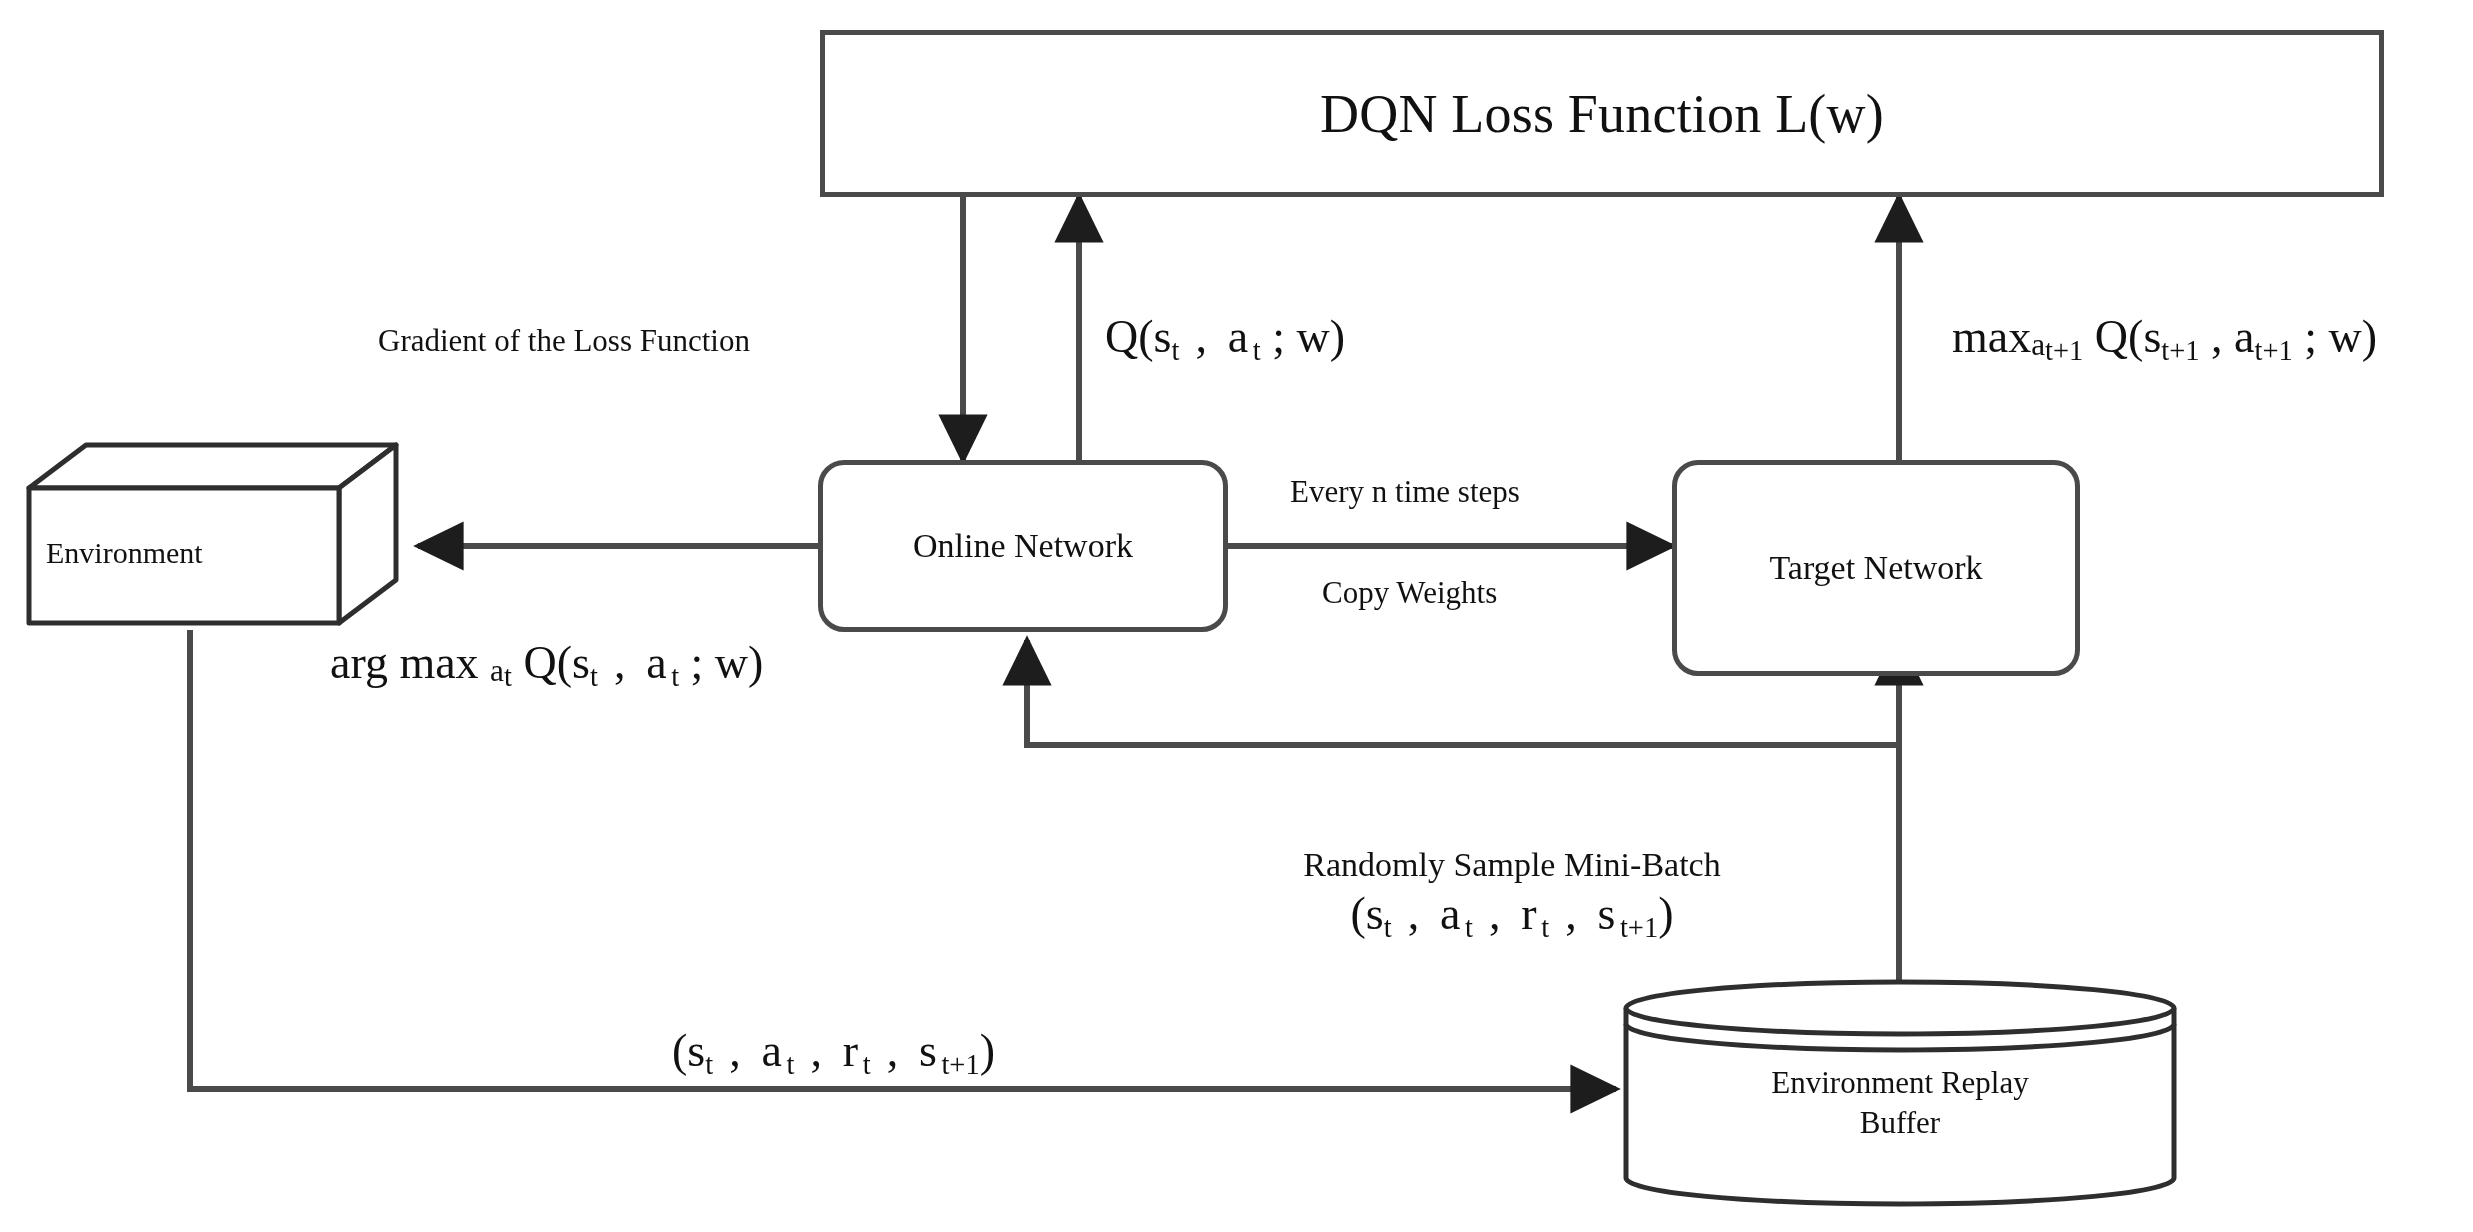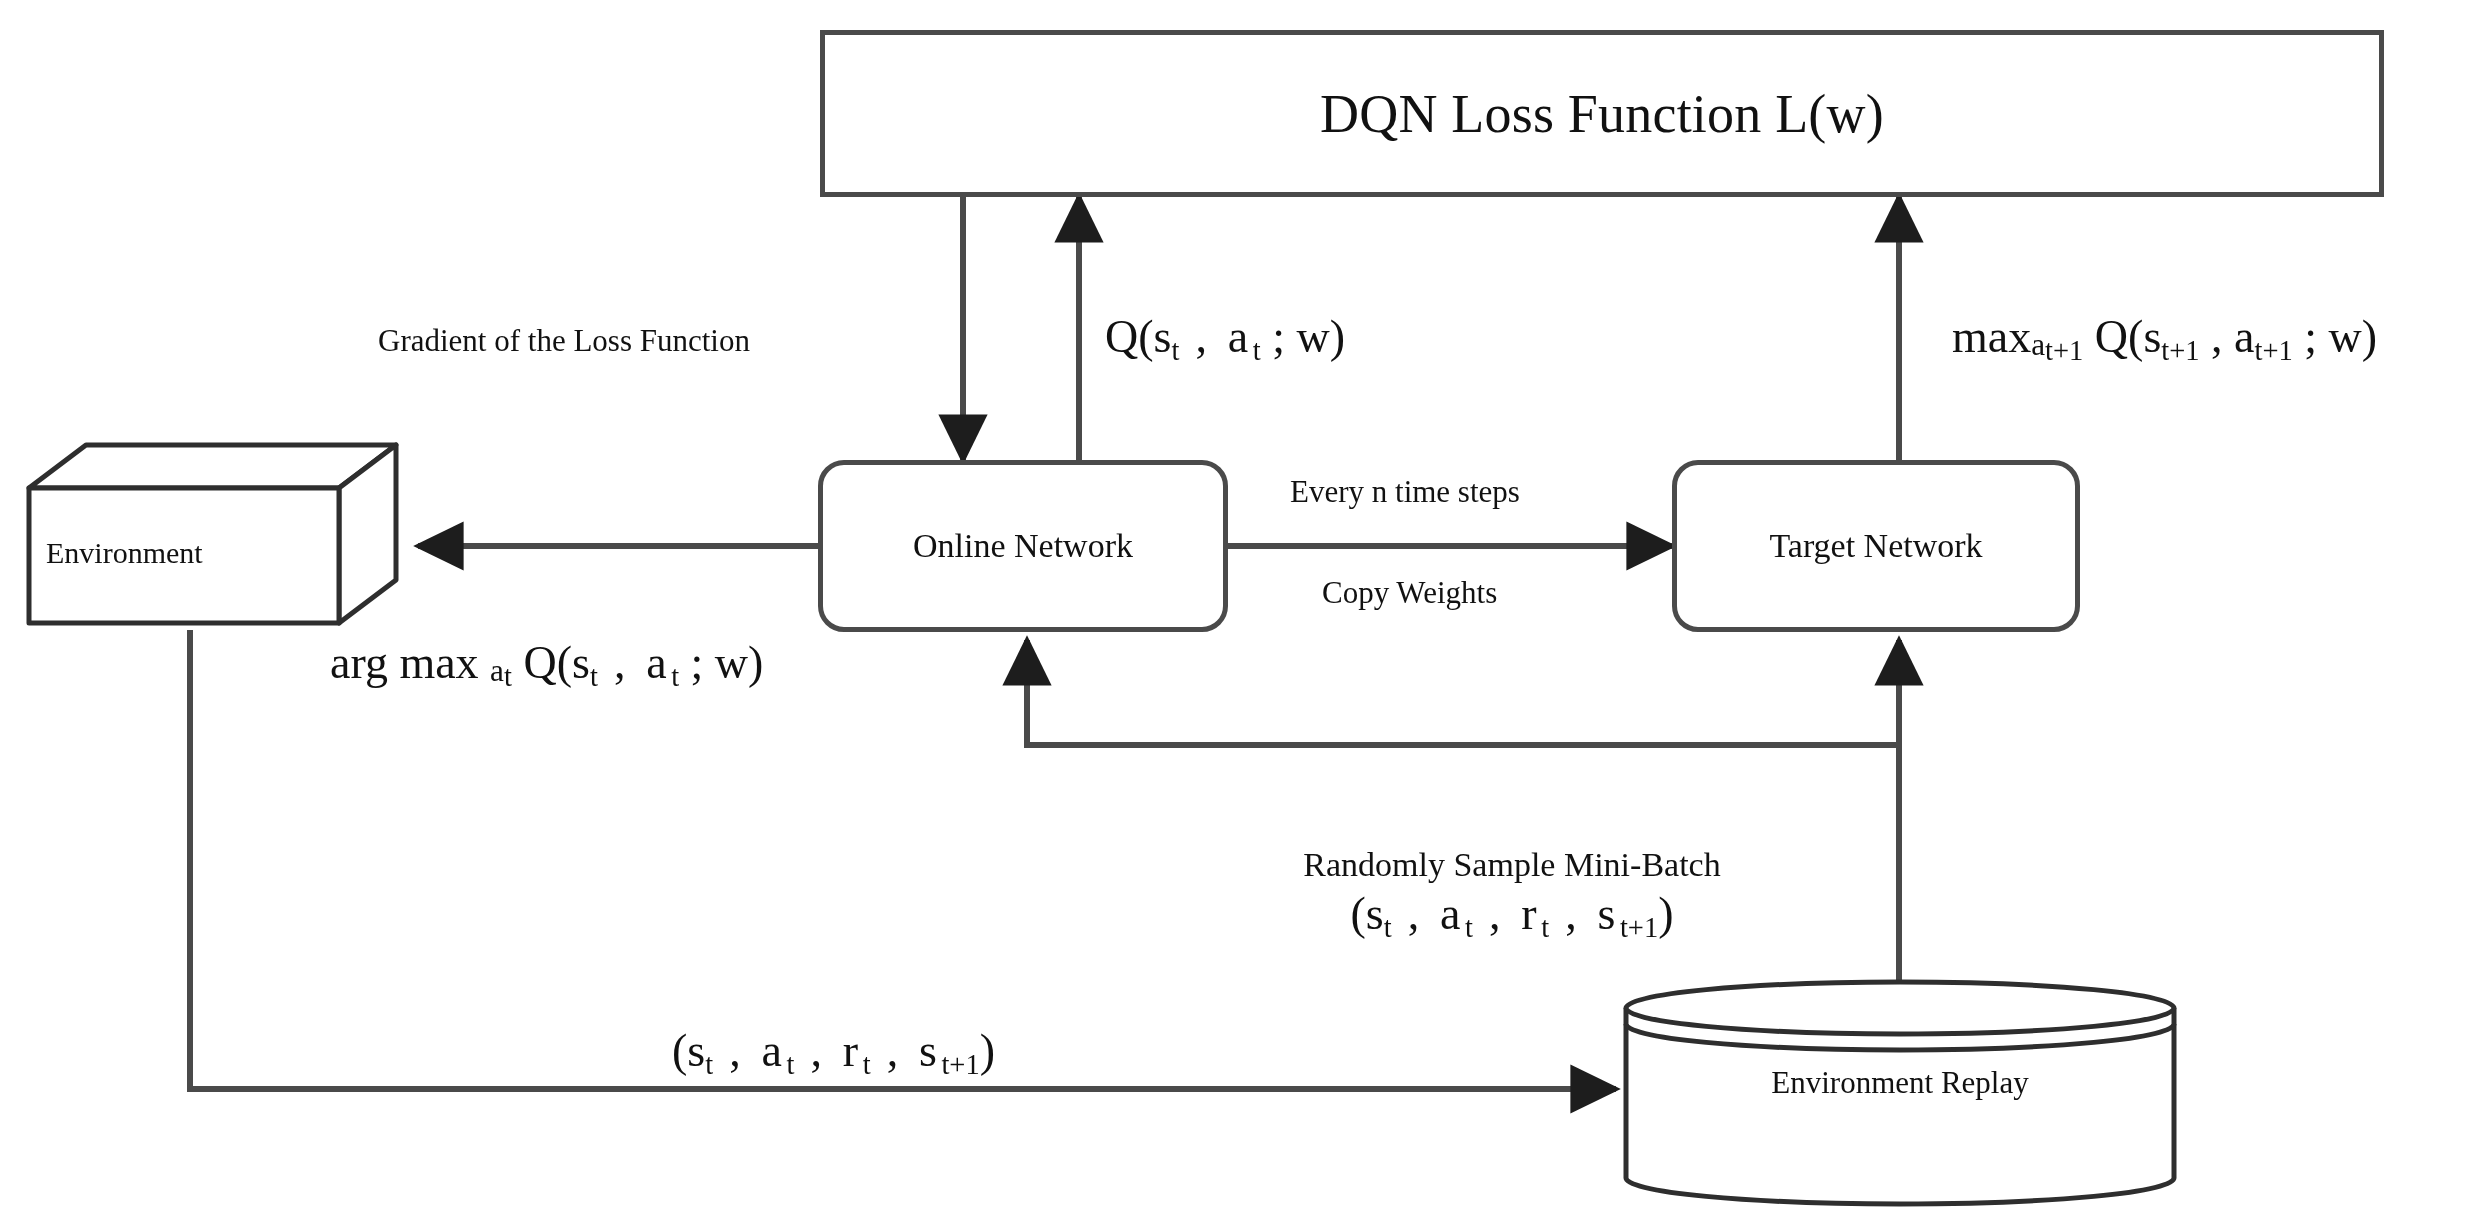--- a/index.html
+++ b/index.html
@@ -70,21 +70,21 @@
   </svg>
 
   <div class="node loss-box" style="left:820px;top:30px;width:1564px;height:167px;">
     <span class="lbl">DQN Loss Function L(w)</span>
   </div>
 
   <div class="node net-box" style="left:818px;top:460px;width:410px;height:172px;">
     <span class="lbl">Online Network</span>
   </div>
 
-  <div class="node net-box" style="left:1672px;top:460px;width:408px;height:172px;">
+  <div class="node net-box" style="left:1672px;top:460px;width:408px;height:216px;">
     <span class="lbl">Target Network</span>
   </div>
 
   <div class="env-wrap" style="left:24px;top:440px;width:400px;height:190px;text-align:right;">
     <svg width="400" height="190" viewBox="0 0 400 190" xmlns="http://www.w3.org/2000/svg">
       <g stroke="#2e2e2e" stroke-width="5" fill="#ffffff" stroke-linejoin="round">
         <path d="M5,48 L62,5 L372,5 L315,48 z"></path>
         <path d="M315,48 L372,5 L372,140 L315,183 z"></path>
         <rect x="5" y="48" width="310" height="135"></rect>
       </g>
@@ -97,20 +97,23 @@
       <g stroke="#2e2e2e" stroke-width="5" fill="#ffffff">
         <path d="M6,30 L6,200"></path>
         <path d="M554,30 L554,200"></path>
         <ellipse cx="280" cy="30" rx="274" ry="26"></ellipse>
         <path d="M6,200 A274,26 0 0 0 554,200" fill="none"></path>
         <path d="M6,46 A274,26 0 0 0 554,46" fill="none"></path>
       </g>
     </svg>
     <div class="db-label" style="top:86px;">
       <span>Environment Replay</span>
+    </div>
+    <div class="db-label" style="top:126px;">
+      <span>Buffer</span>
     </div>
   </div>
 
   <div class="edge-label el-grad" style="left:378px;top:324px;">
     <span>Gradient of the Loss Function</span>
   </div>
 
   <div class="edge-label el-q" style="left:1105px;top:312px;">
     <span>Q(s</span><sub>t</sub><span class="thinsp"> , a</span><sub>t</sub><span> ; w)</span>
   </div>

